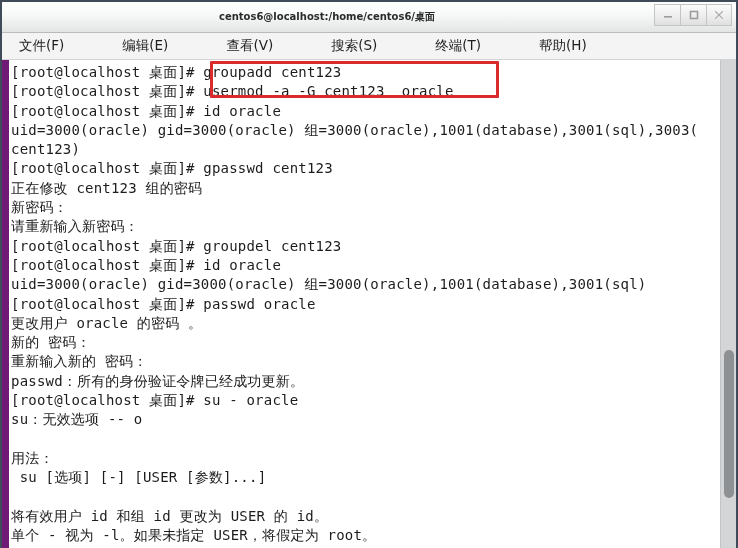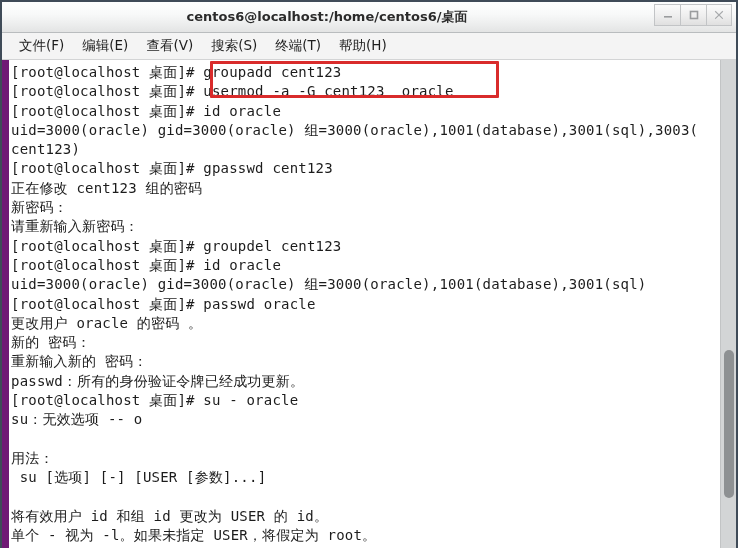--- a/index.html
+++ b/index.html
@@ -35,21 +35,21 @@
     height: 30px;
     flex: 0 0 30px;
     background: linear-gradient(to bottom, #fdfefe 0%, #f8f9f9 40%, #eceded 75%, #e3e4e4 100%);
     border-bottom: 1px solid #b9bcbe;
     display: flex;
     align-items: center;
     justify-content: center;
   }
   #title-text {
     font-family: "DejaVu Sans", sans-serif;
-    font-size: 13px;
+    font-size: 10px;
     font-weight: bold;
     color: #2b2b2b;
     letter-spacing: 0px;
     white-space: nowrap;
     padding-right: 84px;
   }
   #window-buttons {
     position: absolute;
     right: 4px;
     top: 2px;
@@ -77,20 +77,21 @@
   
   #menubar {
     height: 27px;
     flex: 0 0 27px;
     background: #f4f4f4;
     border-bottom: 1px solid #d3d4d5;
     display: flex;
     align-items: center;
     padding-left: 8px;
     box-sizing: border-box;
+    gap: 40px;
   }
   .menu-item {
     font-family: "DejaVu Sans", sans-serif;
     font-size: 13.5px;
     color: #1e1e1e;
     padding: 2px 9px;
     white-space: nowrap;
   }
 
   

